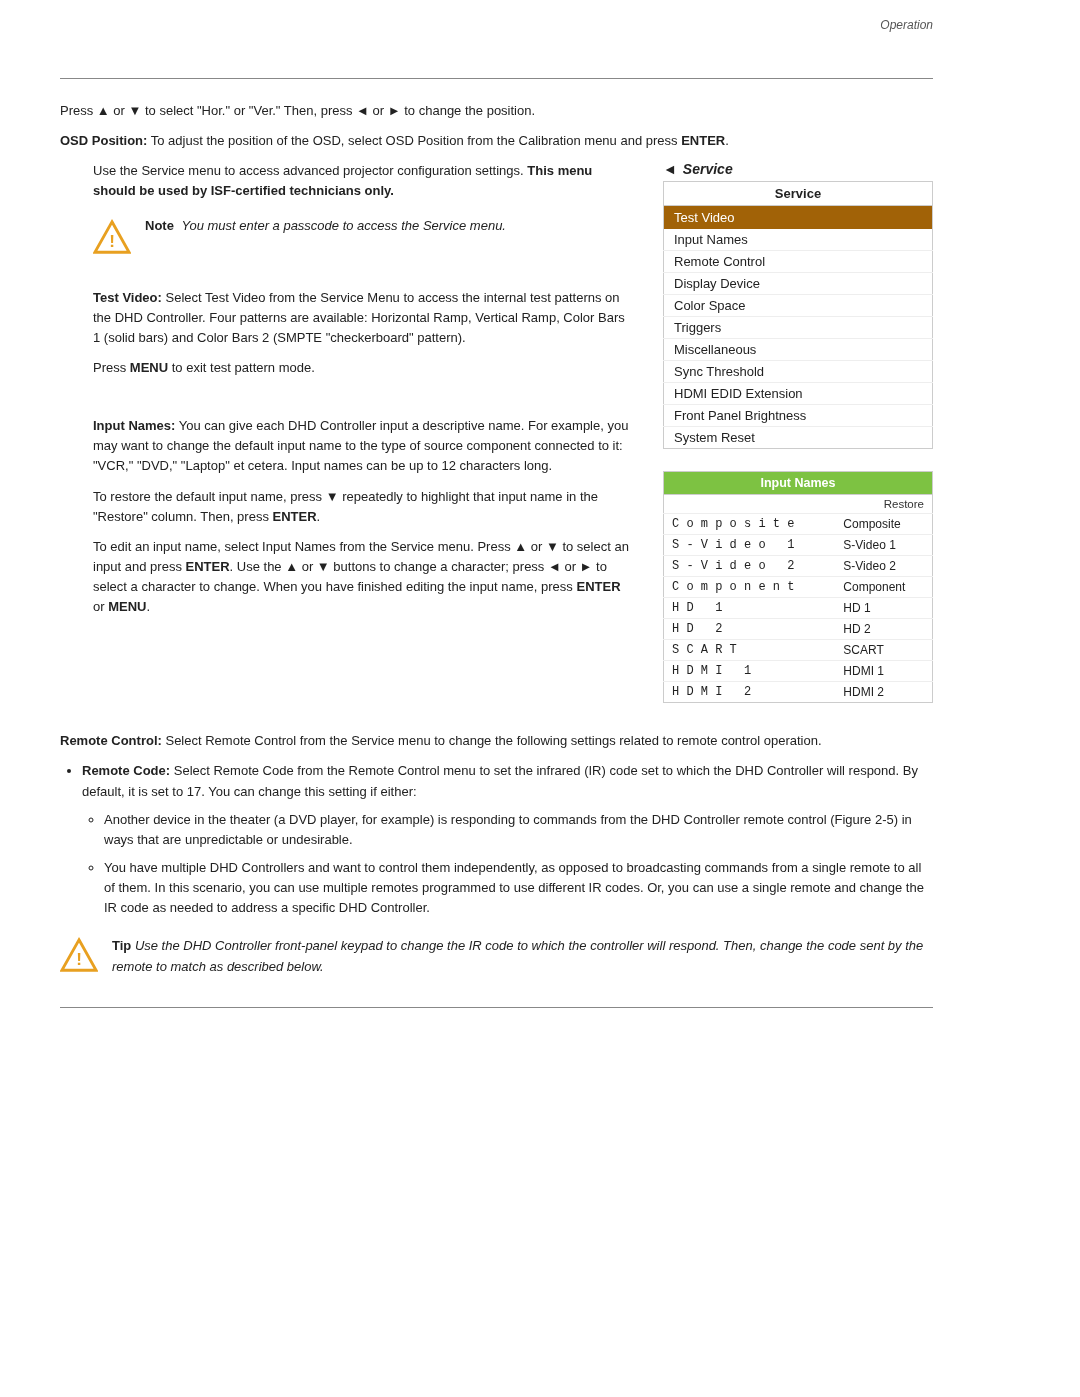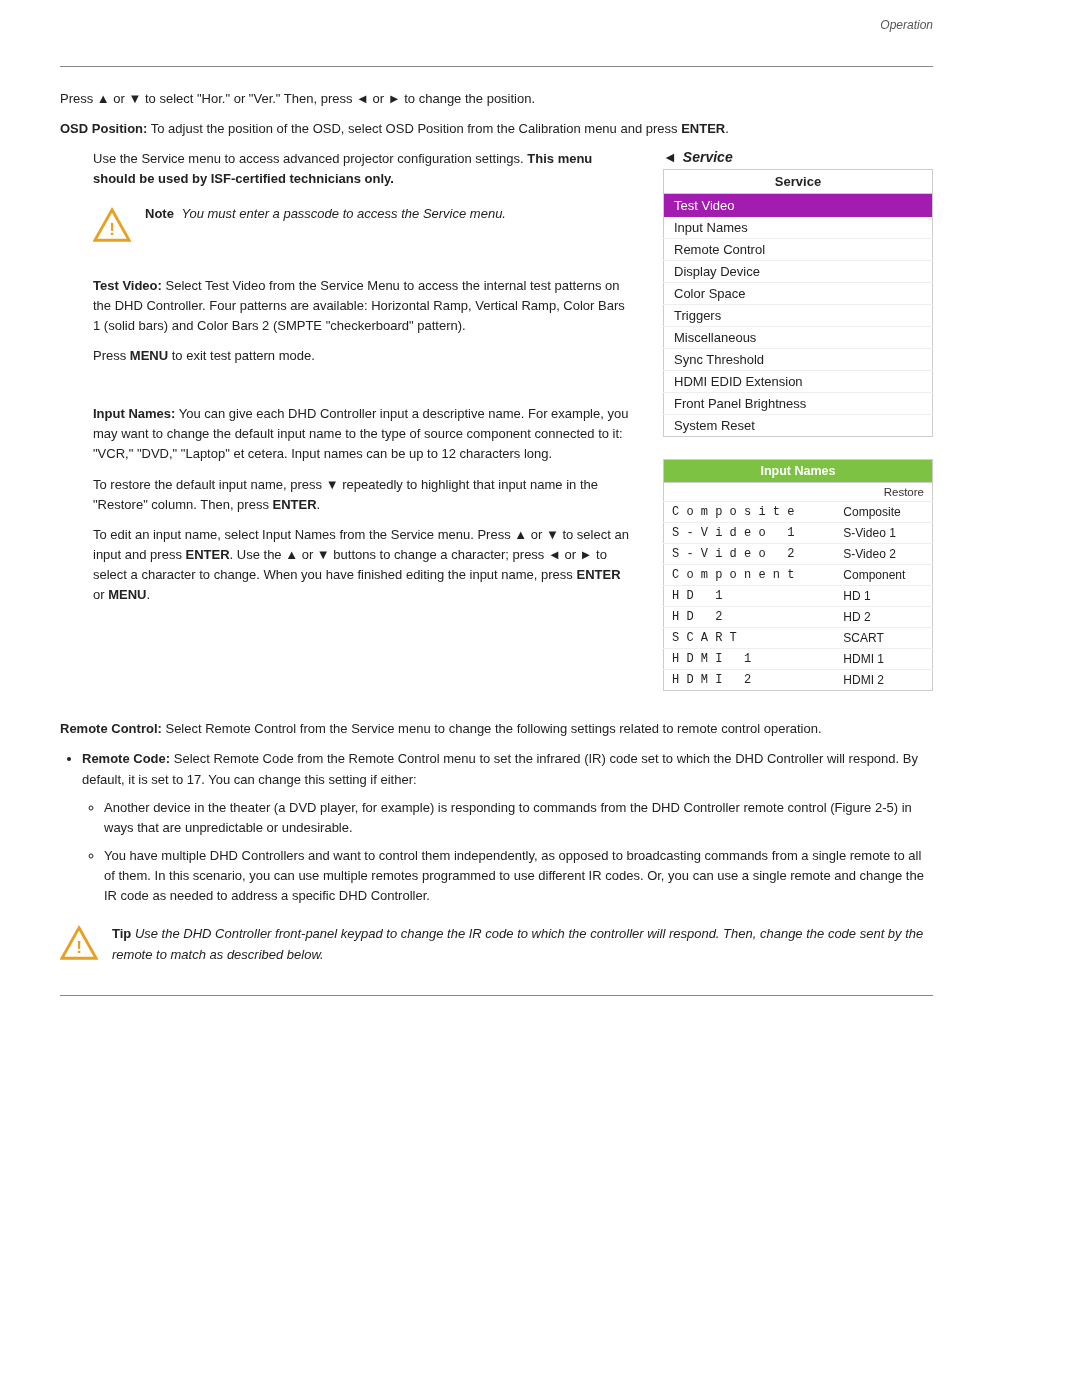--- a/index.html
+++ b/index.html
@@ -8,21 +8,21 @@
       font-size: 13px;
       background: #fff;
       color: #222;
       width: 1080px;
       min-height: 1397px;
       position: relative;
     }
     .page {
       width: 983px;
       min-height: 1397px;
-      padding: 36px 50px 60px 60px;
+      padding: 48px 50px 60px 60px;
       position: relative;
     }
     .top-right-label {
       position: absolute;
       top: 18px;
       right: 50px;
       font-style: italic;
       font-size: 12px;
       color: #555;
     }
@@ -96,21 +96,21 @@
       margin-bottom: 22px;
     }
     .menu-table .header-row td {
       background: #fff;
       font-weight: bold;
       text-align: center;
       padding: 4px 8px;
       border-bottom: 1px solid #ccc;
     }
     .menu-table .highlight-row td {
-      background: #a21caf;
+      background: #a16207;
       color: #fff;
       padding: 4px 10px;
     }
     .menu-table .normal-row td {
       padding: 3px 10px;
       border-bottom: 1px solid #eee;
     }
     .menu-table .normal-row:last-child td {
       border-bottom: none;
     }

